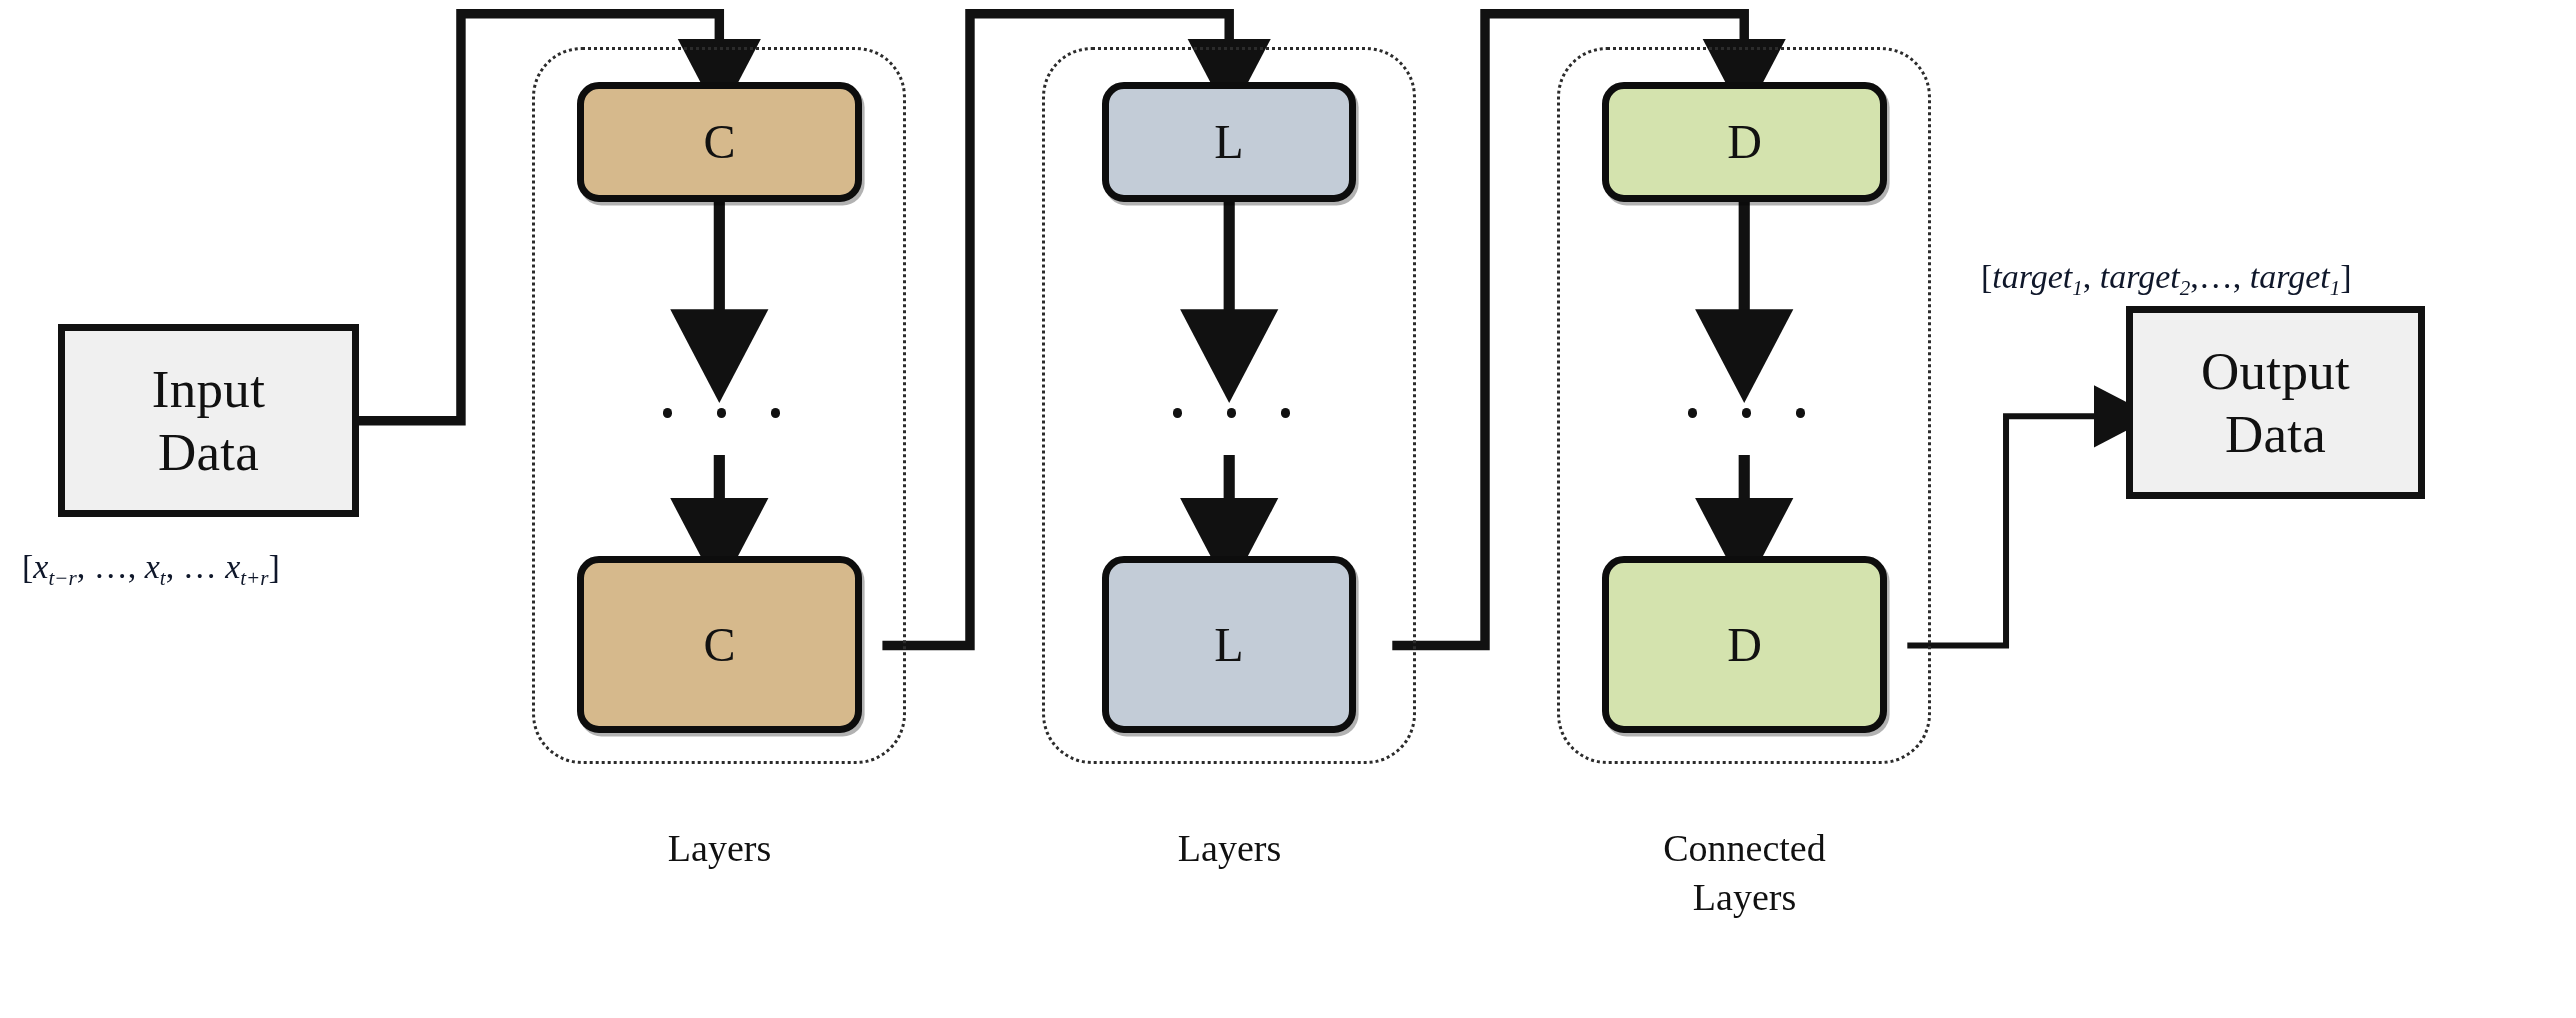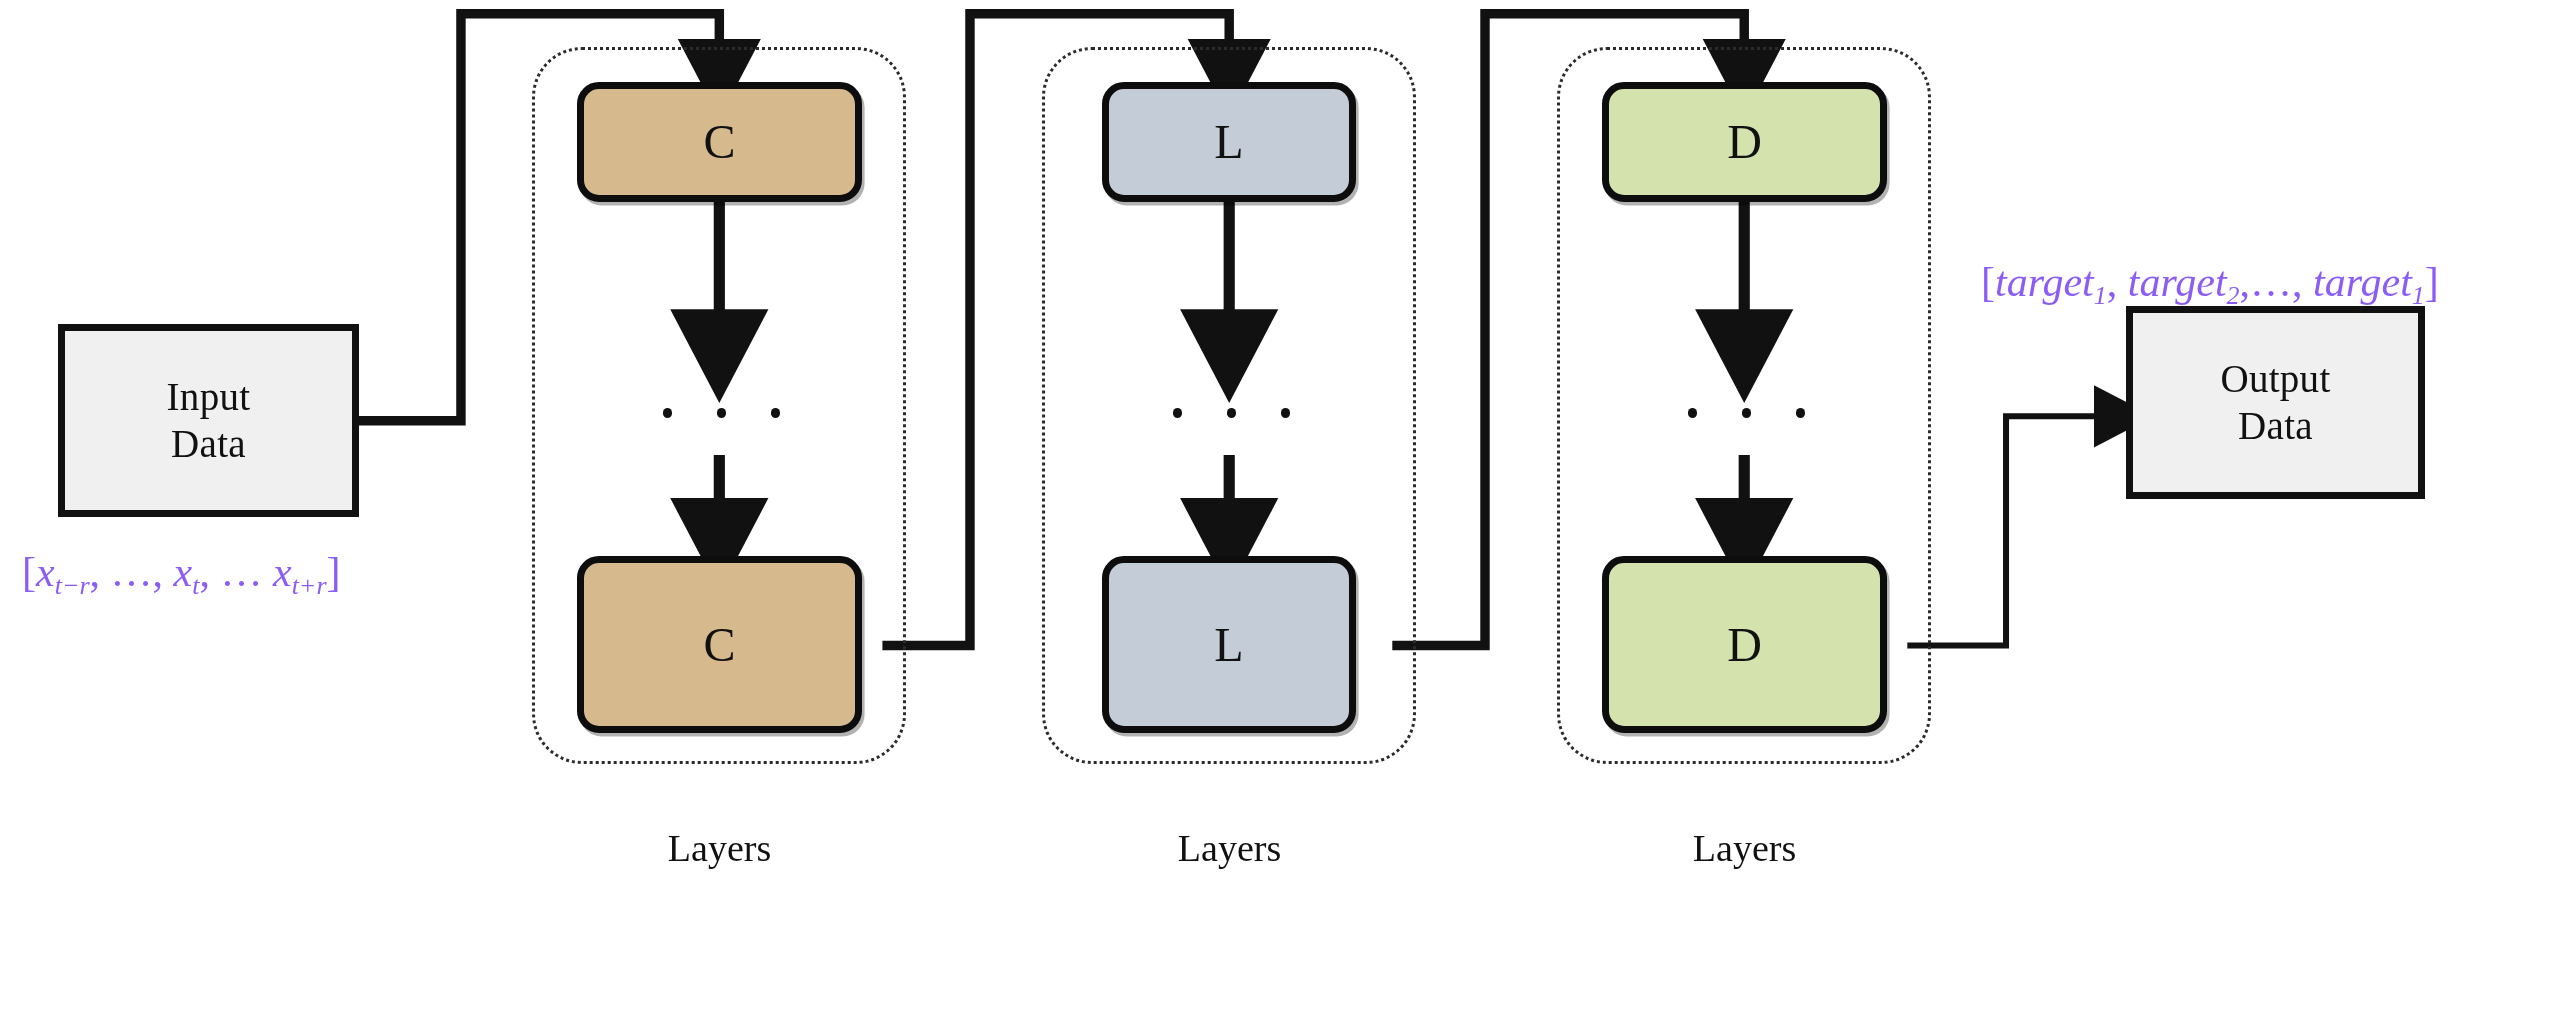--- a/index.html
+++ b/index.html
@@ -28,21 +28,21 @@
   .io-box {
     position: absolute;
     box-sizing: border-box;
     background: #f0f0f0;
     border: 7.7px solid #111111;
     display: flex;
     flex-direction: column;
     align-items: center;
     justify-content: center;
     line-height: 1.18;
-    font-size: 39px;
+    font-size: 53px;
     letter-spacing: 0.3px;
     text-align: center;
   }
   .io-box .ln { display: block; }
 
   
   .layer-group {
     position: absolute;
     box-sizing: border-box;
     border: 3.4px dotted #2b2b2b;
@@ -87,23 +87,23 @@
     line-height: 1.28;
     color: #111111;
   }
   .caption .ln { display: block; }
 
   
   .math {
     position: absolute;
     font-family: "Liberation Serif", "DejaVu Serif", serif;
     font-style: italic;
-    font-size: 42px;
+    font-size: 34px;
     white-space: nowrap;
-    color: #8b5cf6;
+    color: #0f172a;
   }
   .math sub {
     font-size: 0.62em;
     font-style: italic;
     vertical-align: -0.32em;
   }
   .math .brk { font-style: normal; }
 </style>
 </head>
 <body>
@@ -203,20 +203,21 @@
     <i></i>
     <i></i>
     <i></i>
   </div>
 
   <div class="unit" style="left:1602px; top:556px; width:285px; height:177px; background:#d4e3ae;">
     <span>D</span>
   </div>
 
   <div class="caption" style="left:1547px; top:824px; width:395px;">
+    <span class="ln">Connected</span>
     <span class="ln">Layers</span>
   </div>
 
   <div class="math" style="left:1981px; top:258px;">
     <span class="brk">[</span><span>target</span><sub>1</sub><span class="brk">, </span><span>target</span><sub>2</sub><span class="brk">,…, </span><span>target</span><sub>1</sub><span class="brk">]</span>
   </div>
 
   <div class="io-box" style="left:2126px; top:306px; width:299px; height:193px;">
     <span class="ln">Output</span>
     <span class="ln">Data</span>

